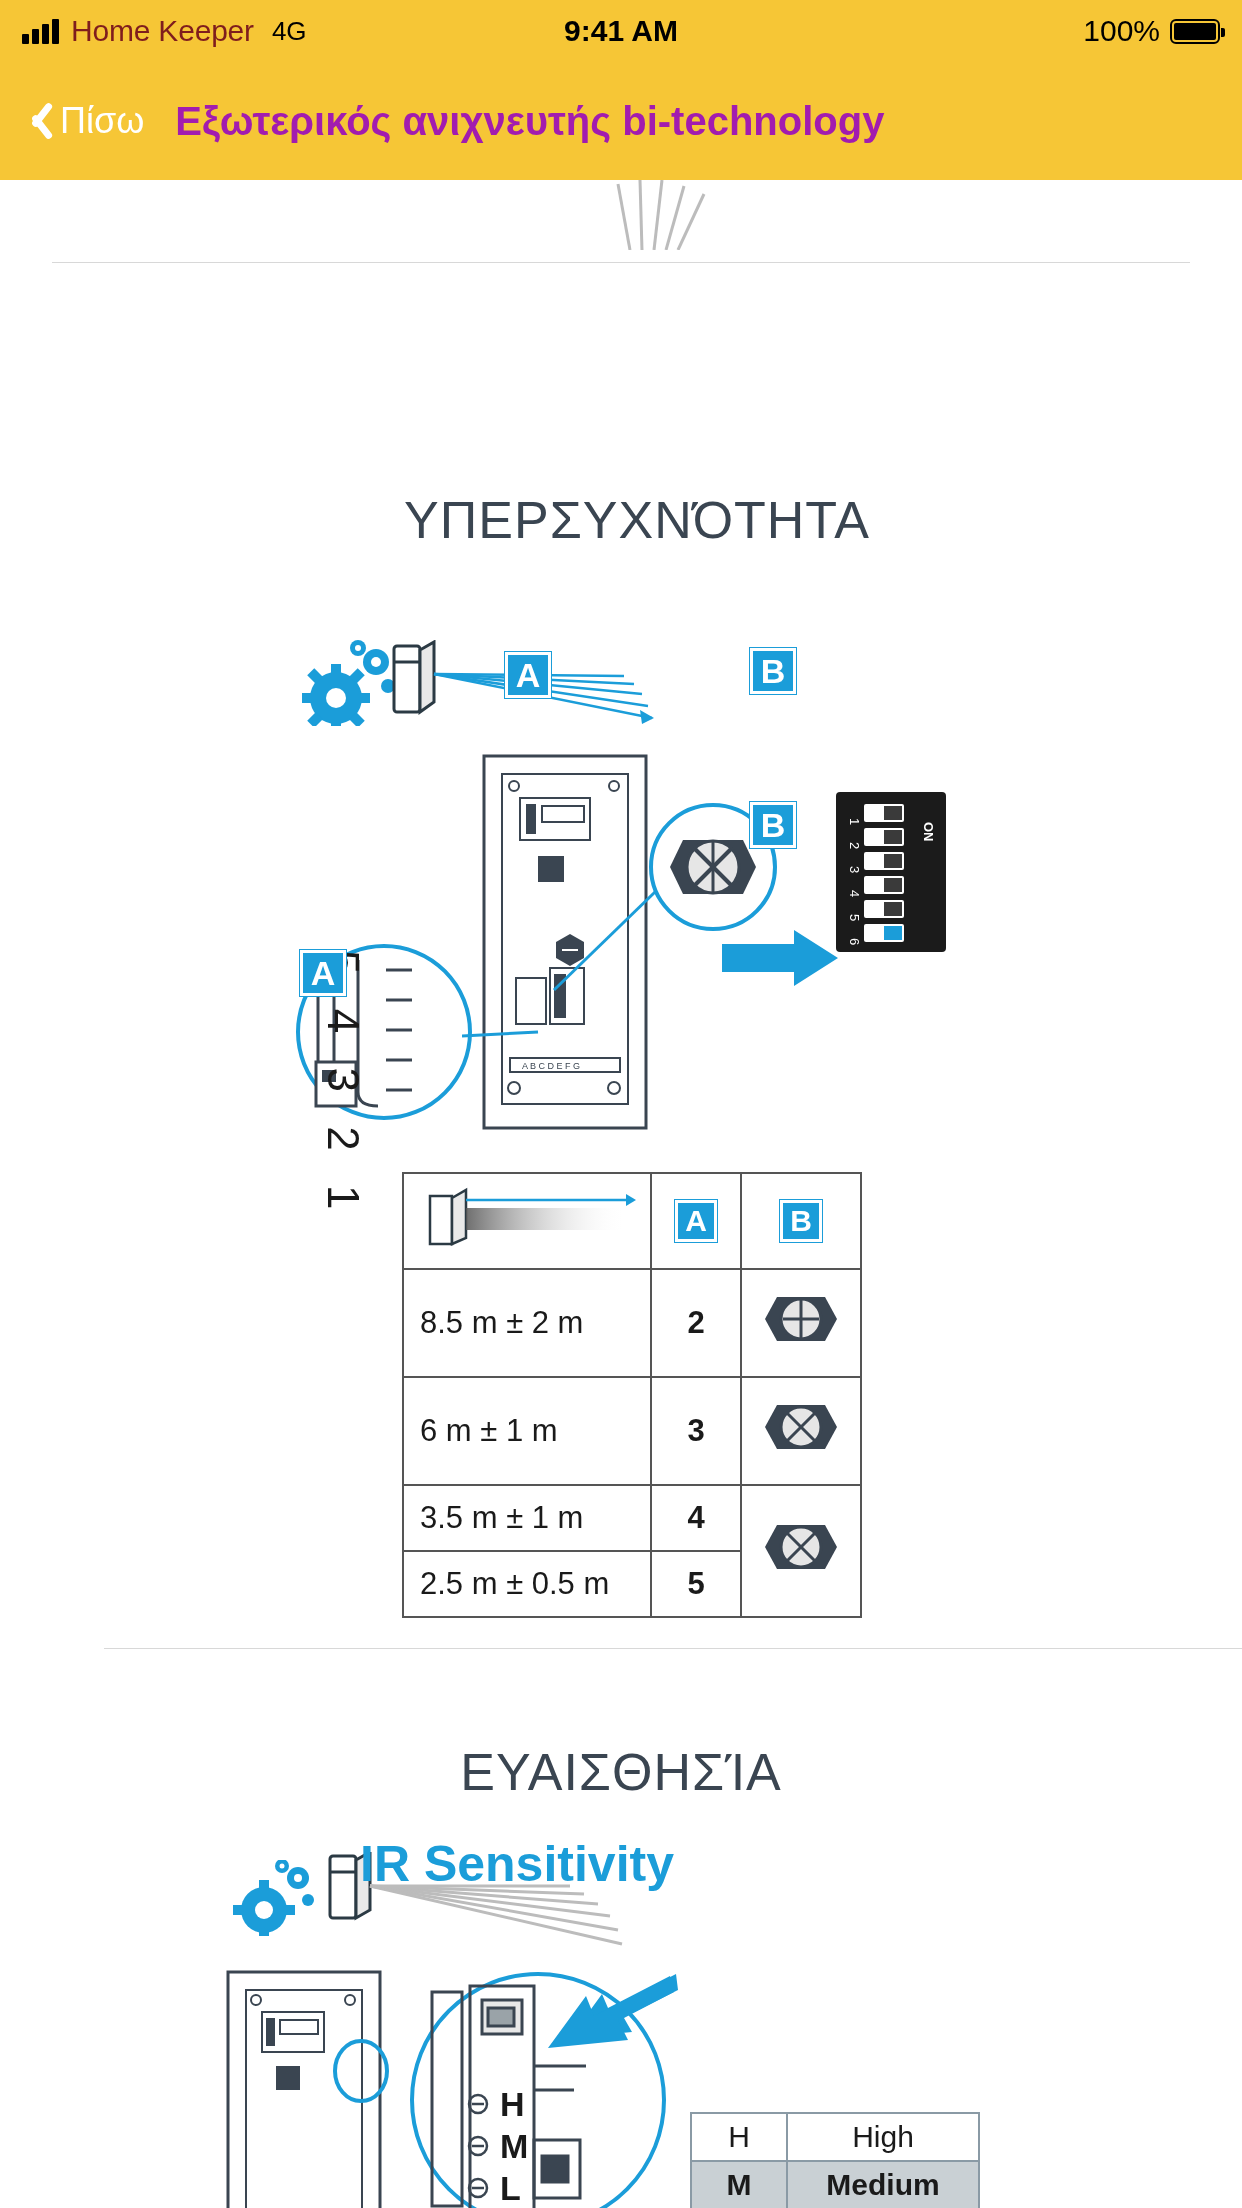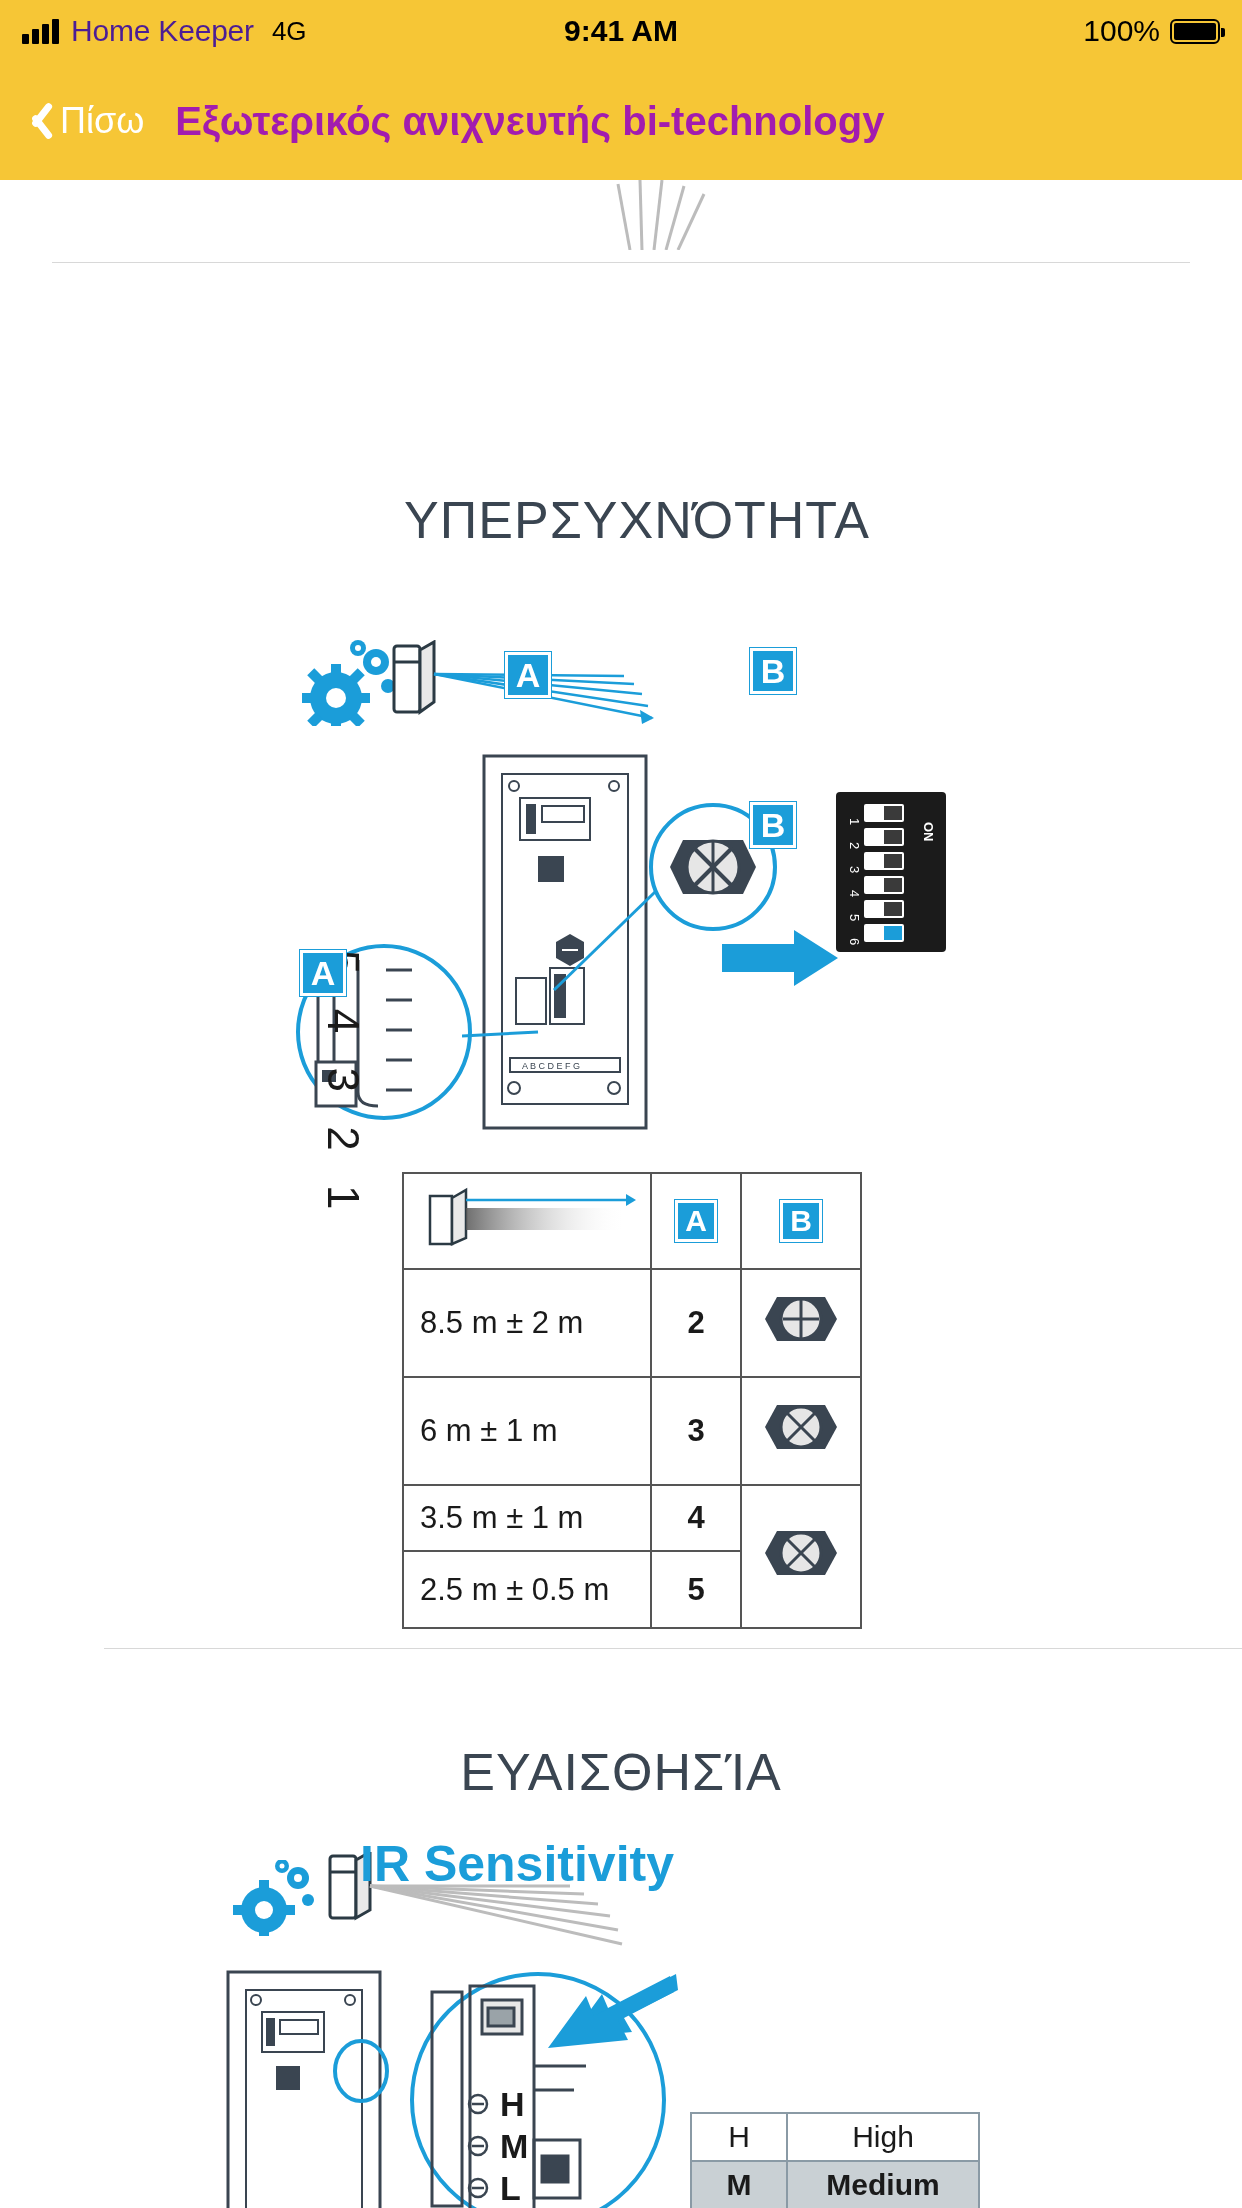--- a/index.html
+++ b/index.html
@@ -22,21 +22,21 @@
     padding: 0 22px;
     position: relative;
   }
   .sb-left { display: flex; align-items: center; gap: 12px; }
   .signal { display: flex; align-items: flex-end; gap: 3px; height: 26px; }
   .signal i { width: 7px; background: #000; display: block; border-radius: 1px; }
   .signal i:nth-child(1) { height: 10px; }
   .signal i:nth-child(2) { height: 15px; }
   .signal i:nth-child(3) { height: 20px; }
   .signal i:nth-child(4) { height: 25px; }
-  .carrier { font-size: 30px; color: #4c1d95; font-weight: 400; letter-spacing: -0.2px;}
+  .carrier { font-size: 30px; color: #7f1d1d; font-weight: 400; letter-spacing: -0.2px;}
   .netmode { font-size: 26px; color: #000; margin-left: 6px; }
   .sb-center {
     position: absolute; left: 0; right: 0; text-align: center;
     font-size: 30px; font-weight: bold; color: #000; pointer-events: none;
   }
   .sb-right { margin-left: auto; display: flex; align-items: center; gap: 10px; }
   .batt-pct { font-size: 30px; color: #000; font-weight: 400; }
   .batt {
     width: 50px; height: 25px; border: 2.5px solid #000; border-radius: 6px;
     position: relative; padding: 2px;
@@ -353,21 +353,21 @@
       <td class="c-b" rowspan="2">
         <svg width="96" height="96" viewBox="0 0 96 96">
           <polygon points="24,26 72,26 84,48 72,70 24,70 12,48" fill="#3a4551"></polygon>
           <circle cx="48" cy="48" r="20" fill="#e6e6e6" stroke="#3a4551" stroke-width="3"></circle>
           <line x1="34" y1="34" x2="62" y2="62" stroke="#3a4551" stroke-width="3"></line>
           <line x1="62" y1="34" x2="34" y2="62" stroke="#3a4551" stroke-width="3"></line>
         </svg>
       </td>
     </tr>
     <tr>
-      <td class="c-dist" style="height:77px;">2.5 m ± 0.5 m</td>
+      <td class="c-dist" style="height:66px;">2.5 m ± 0.5 m</td>
       <td class="c-a">5</td>
     </tr>
   </tbody>
     </table>
 
   <div class="divider abs" style="left:52px;top:1468px;width:1138px;"></div>
 
   <div class="section-title abs" style="left:0;width:1242px;top:1562px;">ΕΥΑΙΣΘΗΣΊΑ</div>
 
   <svg class="abs" style="left:222px;top:1680px;" width="96" height="76">

